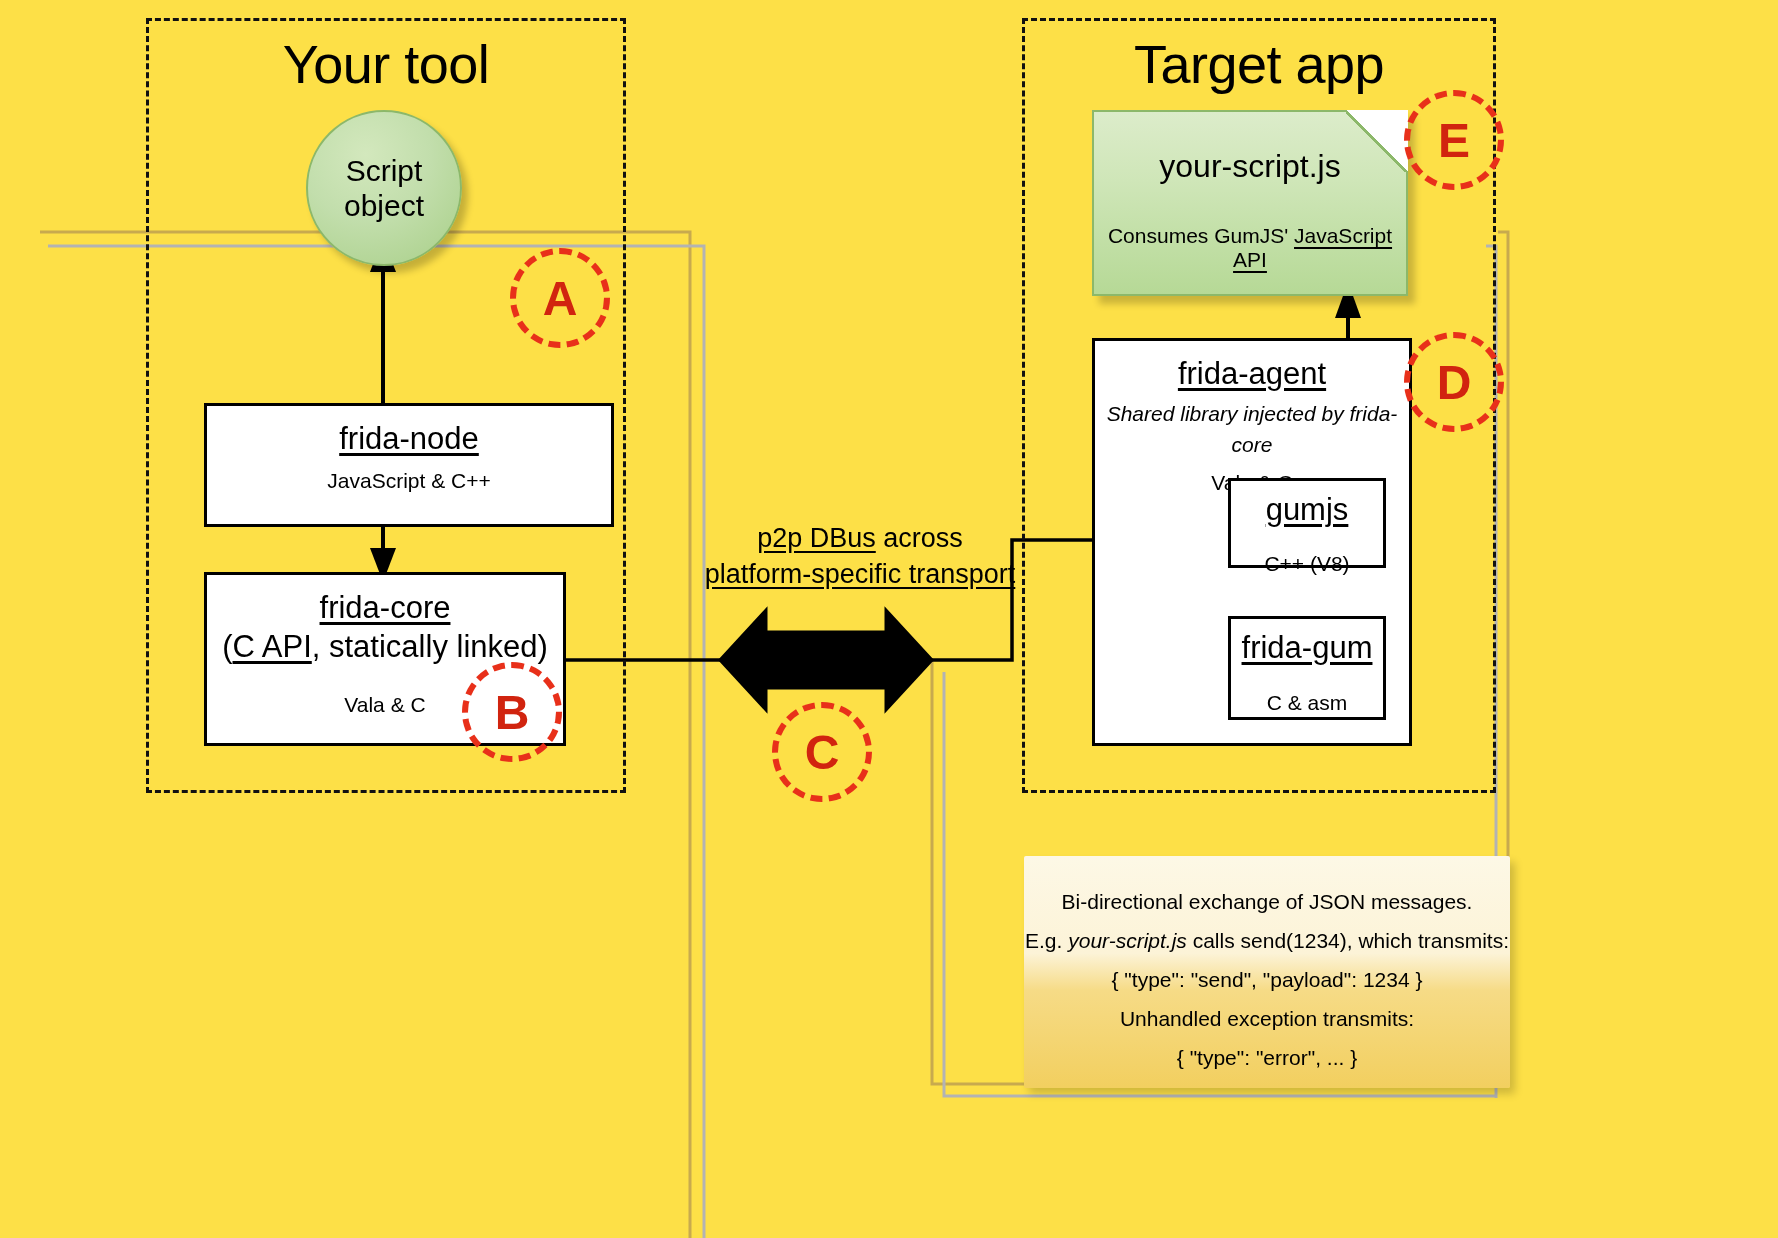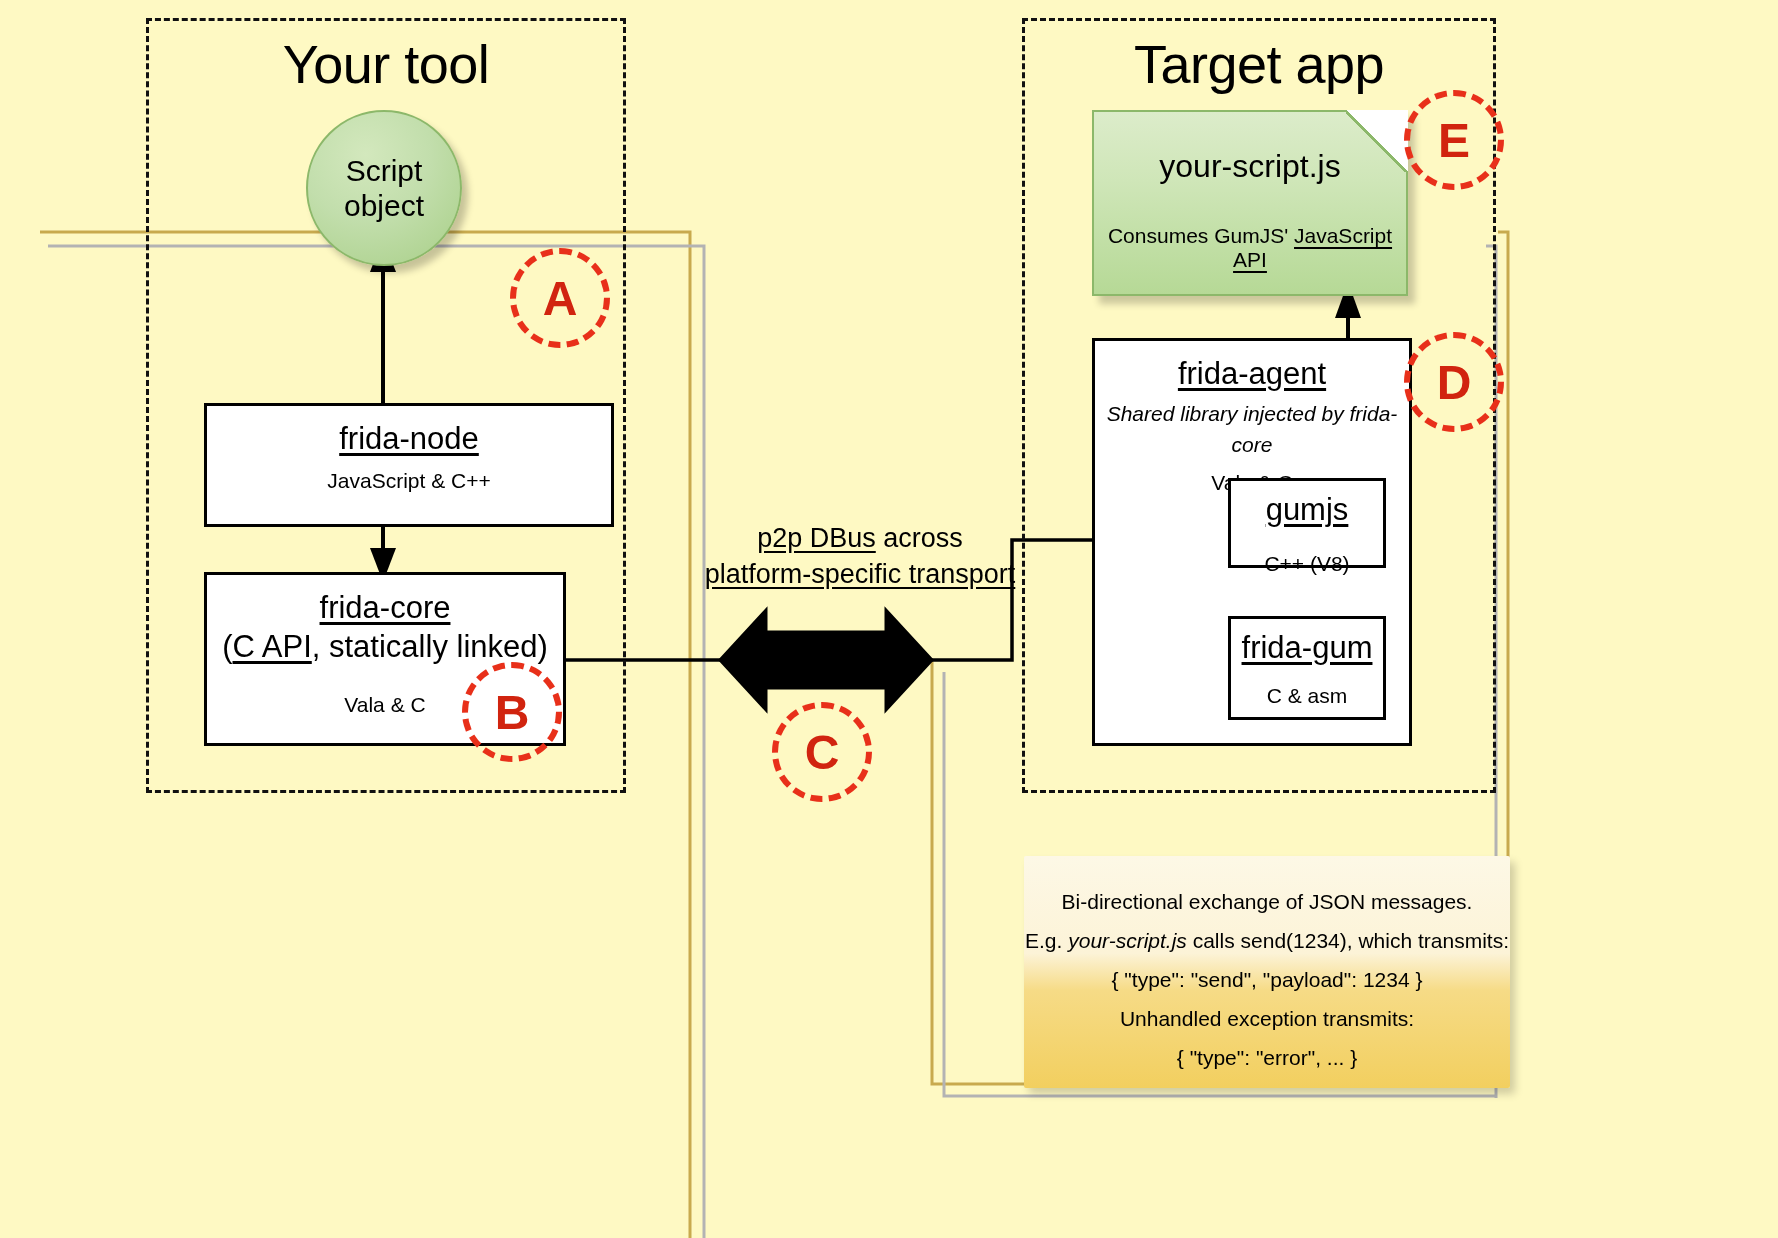--- a/index.html
+++ b/index.html
@@ -1,17 +1,17 @@
 <!DOCTYPE html>
 <html><head>
 <meta charset="utf-8">
 <style>
   html,body{margin:0;padding:0;background:#ffffff;}
   body{font-family:"Liberation Sans","DejaVu Sans",sans-serif;color:#000;}
-  #canvas{position:relative;width:1778px;height:1238px;overflow:hidden;background:#fef9c3;}
+  #canvas{position:relative;width:1778px;height:1238px;overflow:hidden;background:#fde047;}
   svg.layer{position:absolute;left:0;top:0;width:1778px;height:1238px;pointer-events:none;}
 
   
   .dashed-box{
     position:absolute;
     border:3px dashed #111;
     background:transparent;
     box-sizing:border-box;
   }
   .zone-title{
@@ -222,21 +222,21 @@
     <div class="sub">Vala &amp; C</div>
   </div>
 
   <div class="box" style="left:1228px;top:478px;width:158px;height:90px;padding-top:10px;">
     <div class="ttl">gumjs</div>
     <div class="sub" style="margin-top:18px;">C++ (V8)</div>
   </div>
 
   <div class="box" style="left:1228px;top:616px;width:158px;height:104px;padding-top:10px;">
     <div class="ttl">frida-gum</div>
-    <div class="sub" style="margin-top:12px;">C &amp; asm</div>
+    <div class="sub" style="margin-top:19px;">C &amp; asm</div>
   </div>
 
   <div class="transport" style="left:650px;top:520px;width:420px;">
     <div><span class="u">p2p DBus</span><span> across</span></div>
     <div class="u">platform-specific transport</div>
   </div>
 
   <div class="callout" style="left:1024px;top:856px;width:486px;height:232px;">
     <div class="cl">Bi-directional exchange of JSON messages.</div>
     <div class="cl"><span>E.g. </span><span class="ital">your-script.js</span><span> calls send(1234), which transmits:</span></div>

